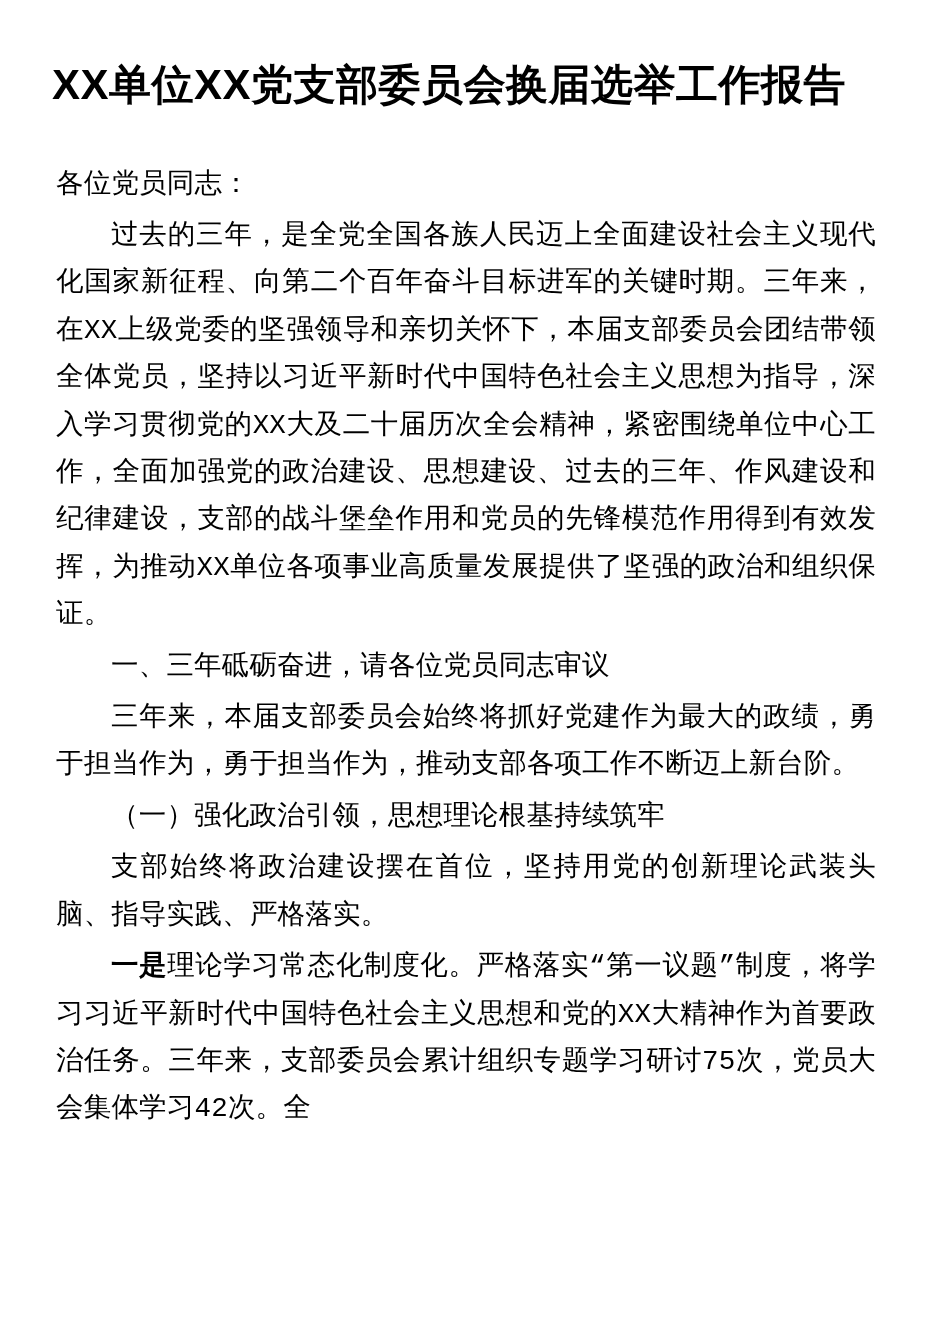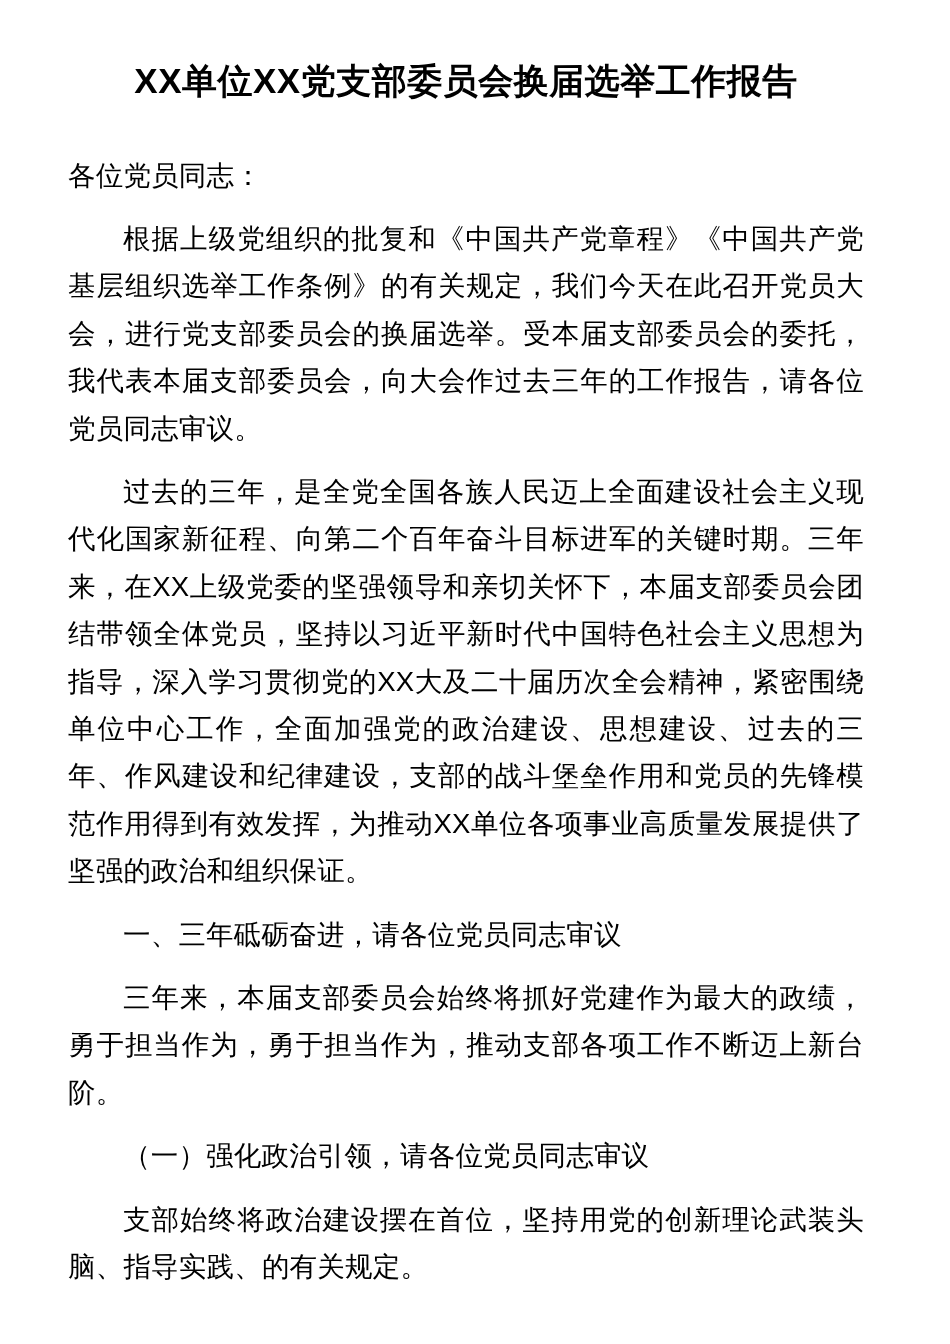--- a/index.html
+++ b/index.html
@@ -20,37 +20,37 @@
     box-sizing: border-box;
     padding: 0;
   }
   .doc-body {
     position: absolute;
     left: 52px;
     top: 0;
     width: 828px;
   }
   .doc-title {
-    font-size: 35px;
+    font-size: 42px;
     font-weight: bold;
-    text-align: center;
     letter-spacing: 0.5px;
     line-height: 1.3;
     margin-top: 58px;
     margin-bottom: 0;
     white-space: nowrap;
   }
   .para {
     font-size: 27.5px;
     line-height: 47.4px;
     text-align: justify;
     text-justify: inter-ideograph;
-    margin: 16px;
+    margin: 4px;
     letter-spacing: 0.2px;
     word-break: break-all;
+    font-family: Liberation Mono, monospace;
   }
   .para.salutation {
     text-indent: 0;
     margin-top: 48px;
   }
   .para.indent {
     text-indent: 2em;
   }
   .para.heading-1 {
     text-indent: 2em;
@@ -63,27 +63,27 @@
 </head>
 <body>
 
 <div id="page">
   <div class="doc-body">
 
     <h1 class="doc-title">XX单位XX党支部委员会换届选举工作报告</h1>
 
     <p class="para salutation">各位党员同志：</p>
 
-    <p class="para indent">根据上级党组织的批复和《中国共产党章程》《中国共产党基层组织选举工作条例》的有关规定，我们今天在此召开党员大会，进行党支部委员会的换届选举。受本届支部委员会的委托，我代表本届支部委员会，向大会作过去三年的工作报告，请各位党员同志审议。</p>
 
     <p class="para indent">过去的三年，是全党全国各族人民迈上全面建设社会主义现代化国家新征程、向第二个百年奋斗目标进军的关键时期。三年来，在XX上级党委的坚强领导和亲切关怀下，本届支部委员会团结带领全体党员，坚持以习近平新时代中国特色社会主义思想为指导，深入学习贯彻党的XX大及二十届历次全会精神，紧密围绕单位中心工作，全面加强党的政治建设、思想建设、过去的三年、作风建设和纪律建设，支部的战斗堡垒作用和党员的先锋模范作用得到有效发挥，为推动XX单位各项事业高质量发展提供了坚强的政治和组织保证。</p>
 
     <p class="para heading-1">一、三年砥砺奋进，请各位党员同志审议</p>
 
     <p class="para indent">三年来，本届支部委员会始终将抓好党建作为最大的政绩，勇于担当作为，勇于担当作为，推动支部各项工作不断迈上新台阶。</p>
 
-    <p class="para heading-2">（一）强化政治引领，请各位党员同志审议</p>
+    <p class="para heading-2">（一）强化政治引领，思想理论根基持续筑牢</p>
 
-    <p class="para indent">支部始终将政治建设摆在首位，坚持用党的创新理论武装头脑、指导实践、的有关规定。</p>
+    <p class="para indent">支部始终将政治建设摆在首位，坚持用党的创新理论武装头脑、指导实践、严格落实。</p>
 
+    <p class="para indent"><span class="bold">一是</span><span>理论学习常态化制度化。严格落实“第一议题”制度，将学习习近平新时代中国特色社会主义思想和党的XX大精神作为首要政治任务。三年来，支部委员会累计组织专题学习研讨75次，党员大会集体学习42次。全</span></p>
 
   </div>
 </div>
 
 </body></html>

